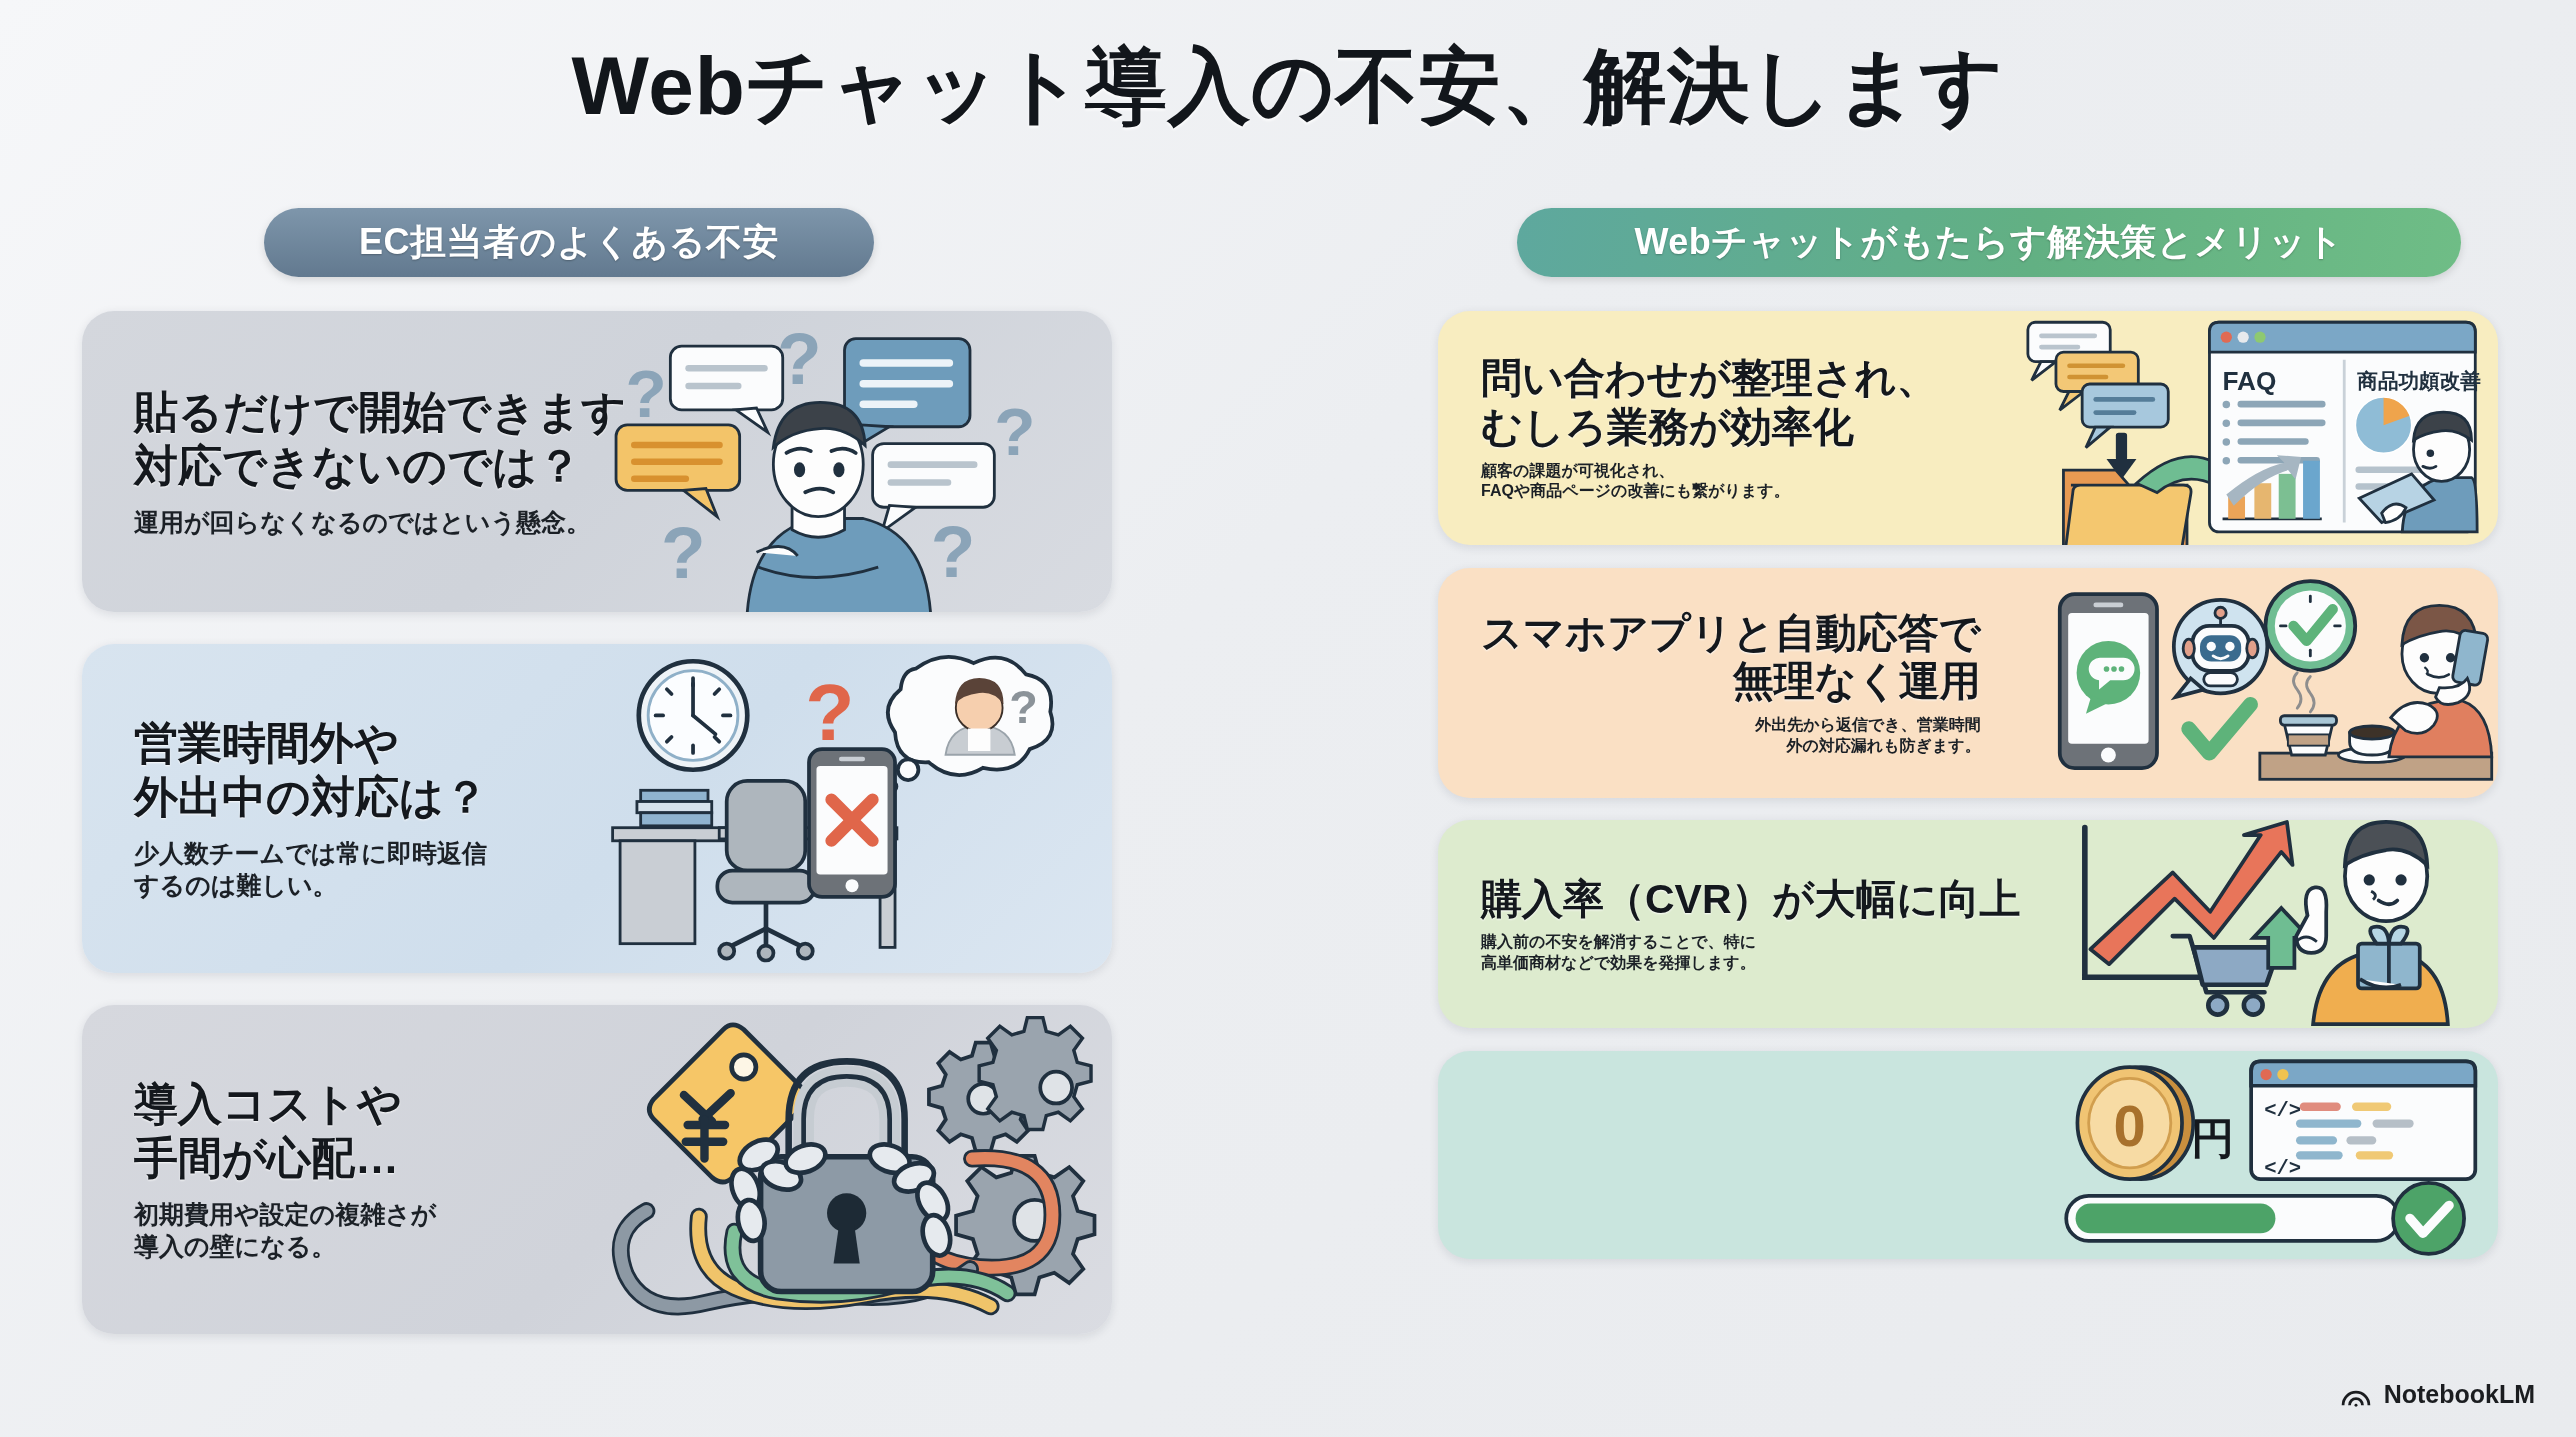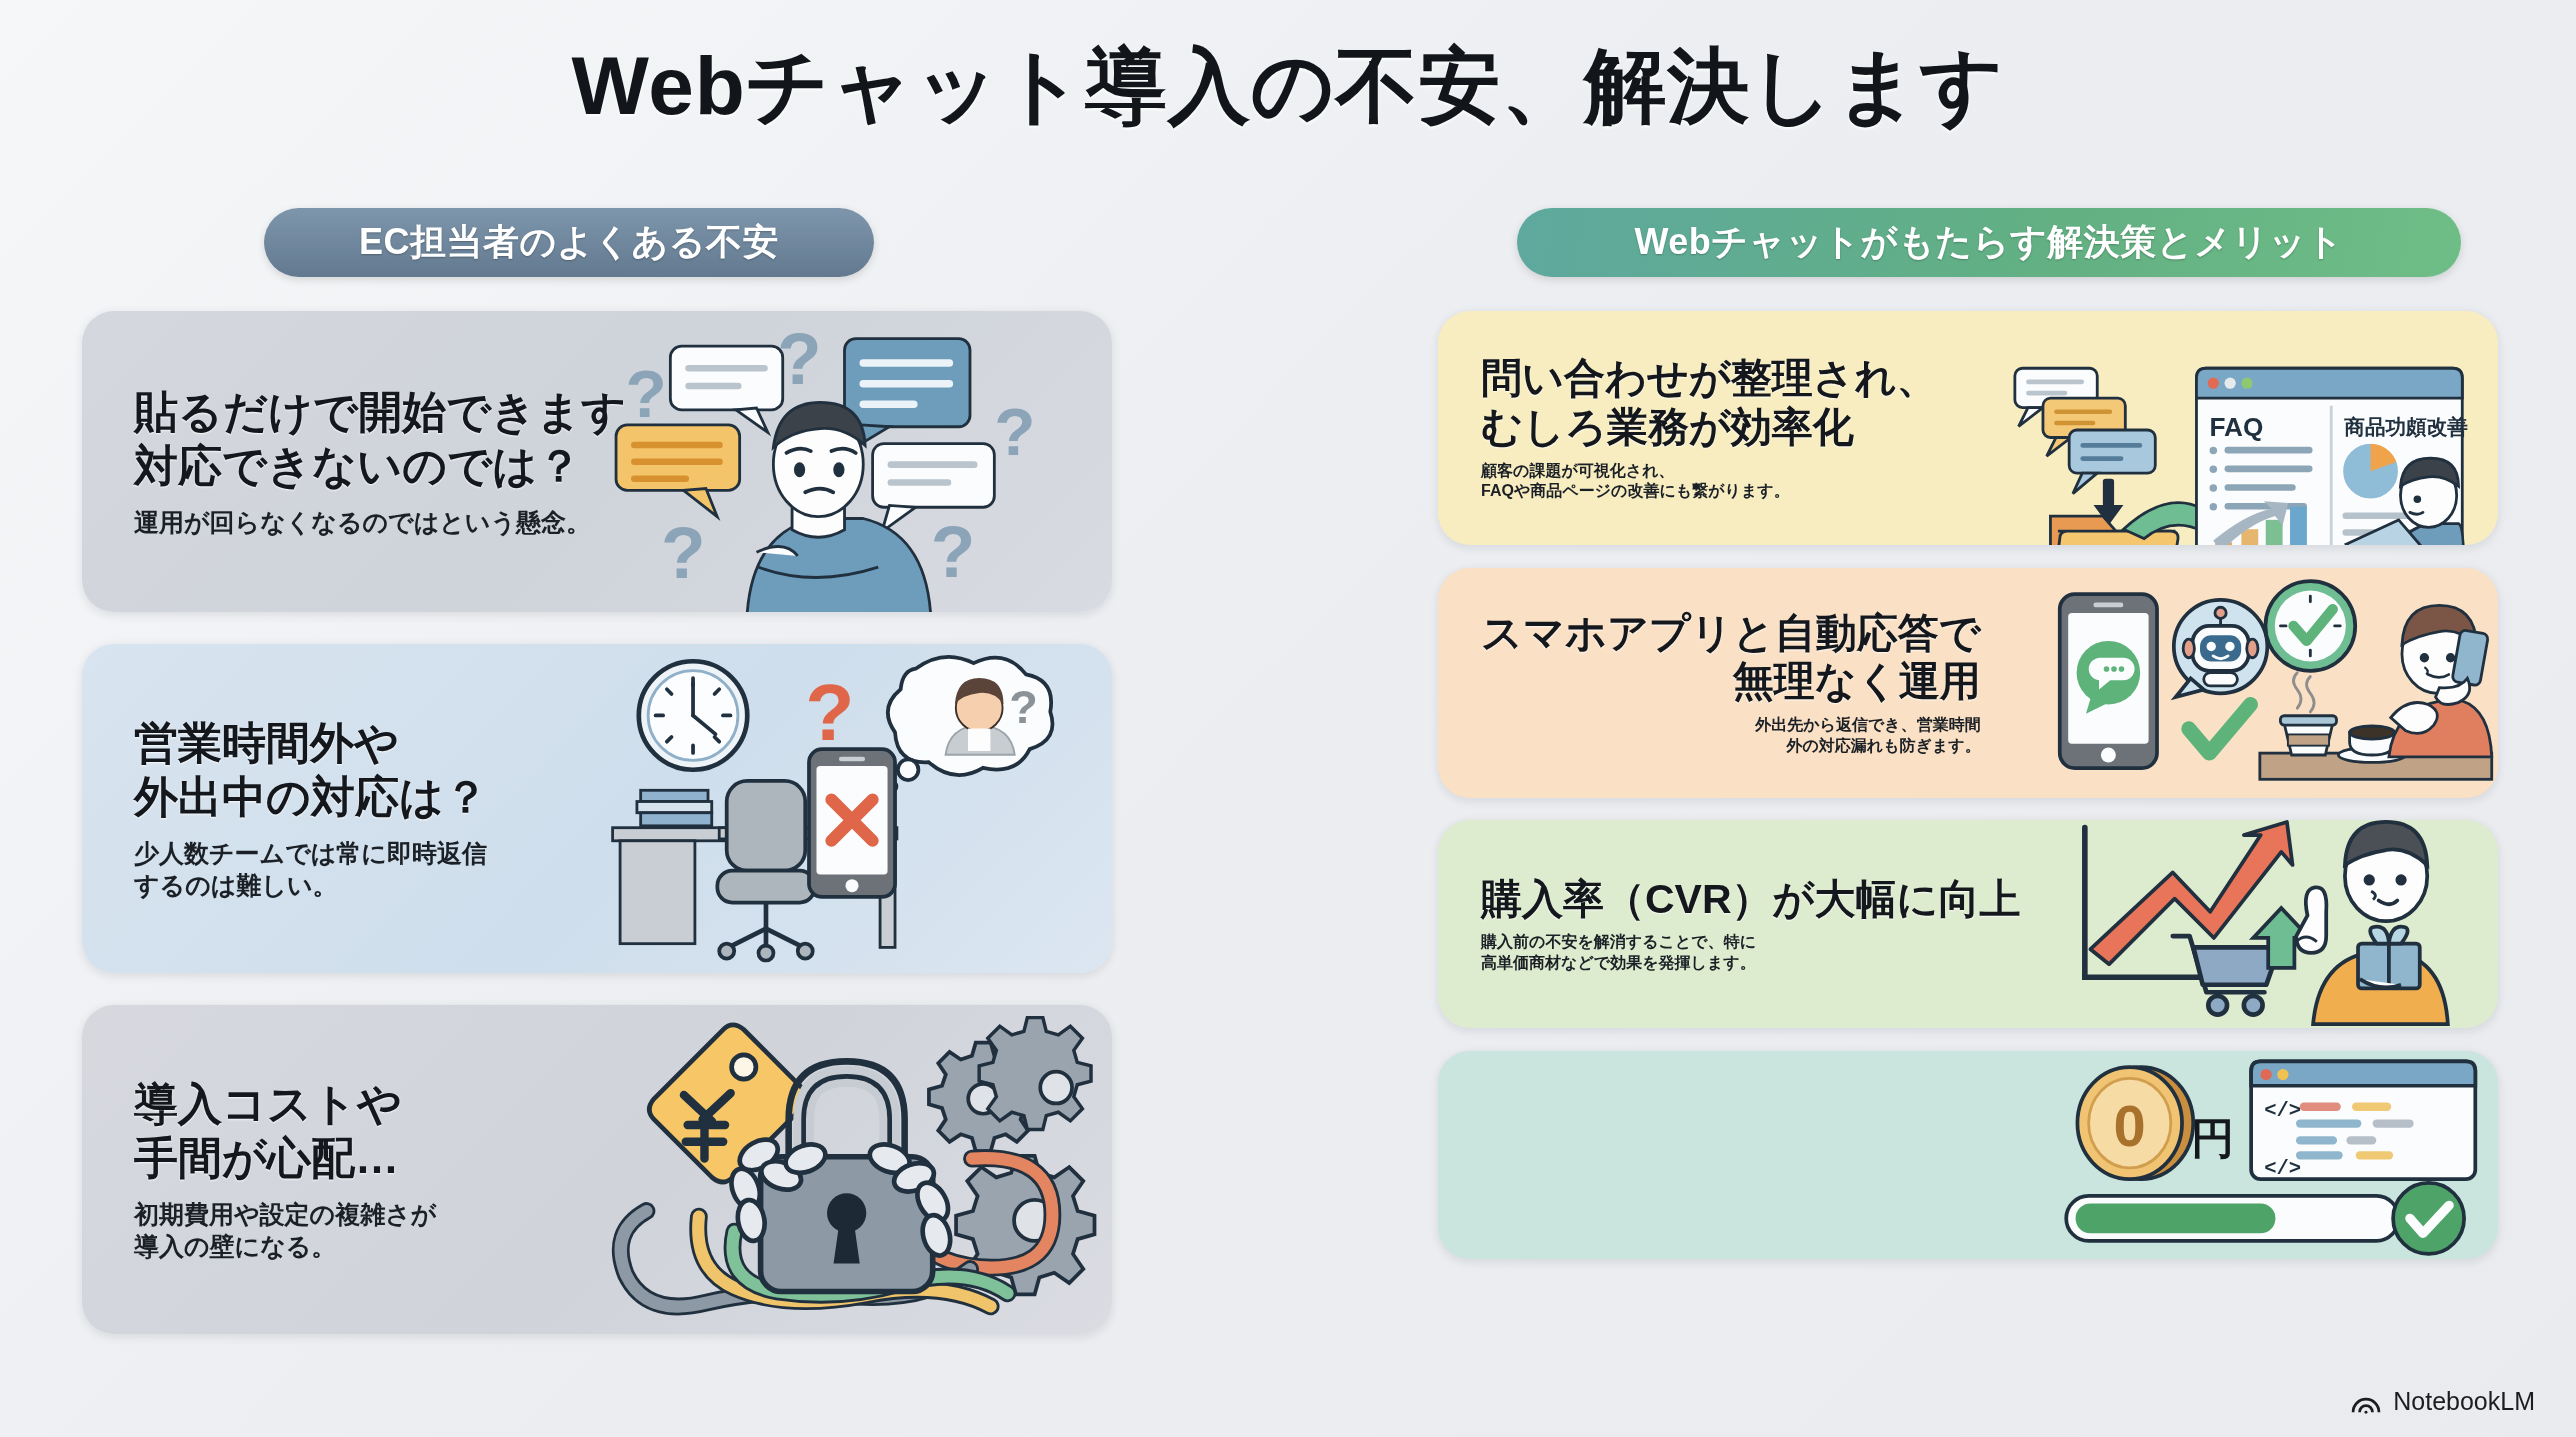--- a/index.html
+++ b/index.html
@@ -91,23 +91,23 @@
   .rcard1 { height: 234px; margin-top: 34px; background: #f8edc0; }
   .rcard2 { height: 230px; margin-top: 22.5px; background: #fae0c4; text-align: right; }
   .rcard3 { height: 208px; margin-top: 22.5px; background: #ddebce; }
   .rcard4 { height: 208px; margin-top: 22.5px; background: #c9e5de; }
   .rcard .card-body { padding: 20.6px 0 20.6px 43px; }
   .rcard .card-h { font-size: 41px; line-height: 1.18; }
   .rcard .card-s { font-size: 16px; margin-top: 9.4px; }
 
   
   .wm {
-    position: absolute; right: 41px; bottom: 22px;
+    position: absolute; right: 41px; bottom: 29px;
     display: flex; align-items: center; gap: 11.2px;
-    font-size: 25px; font-weight: 400; color: #1b1d20;
+    font-size: 25px; font-weight: 700; color: #1b1d20;
   }
 
   svg { display: block; overflow: visible; }
 </style>
 </head>
 <body>
 
 <div class="title">Webチャット導入の不安、解決します</div>
 
 <div class="col-left">
@@ -325,21 +325,21 @@
   </div>
 </div>
 
 <div class="col-right">
 
   <div class="pill pill-right">
     <span>Webチャットがもたらす解決策とメリット</span>
   </div>
 
   <div class="card rcard rcard1">
-    <div class="card-art" style="right:17px; top:0px;margin-top:46px;">
+    <div class="card-art" style="right:4px; top:0px;">
       <svg width="468" height="234" viewBox="0 0 500 250">
 
         <g stroke="#20303f" stroke-width="3">
           <g>
               <rect x="2" y="12" width="88" height="42" rx="8" fill="#fbfcfd"></rect>
              <path d="M16 54 l-10 20 l26-20 Z" fill="#fbfcfd"></path>
              <rect x="14" y="24" width="62" height="5" rx="2.5" fill="#b9c4cd" stroke="none"></rect>
              <rect x="14" y="36" width="44" height="5" rx="2.5" fill="#b9c4cd" stroke="none"></rect>
             </g>
           <g>

